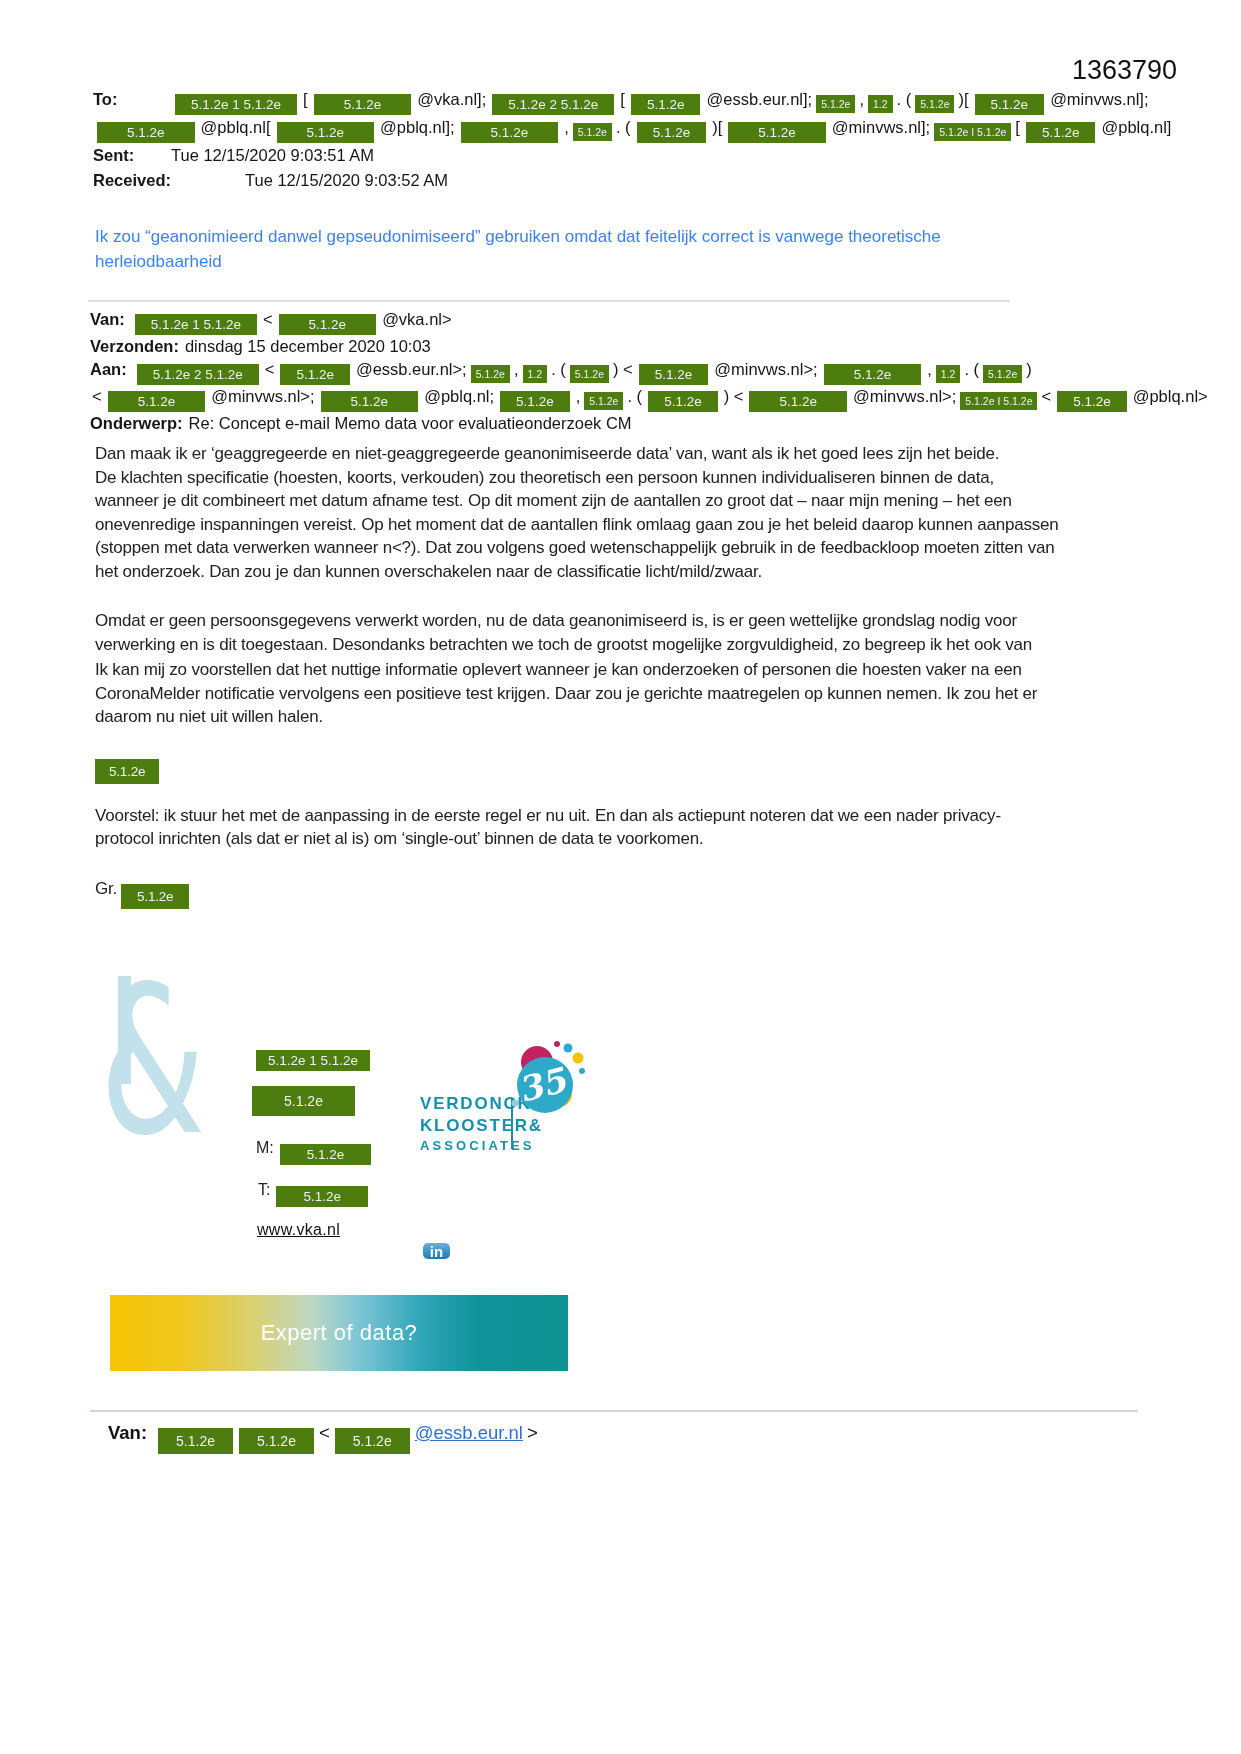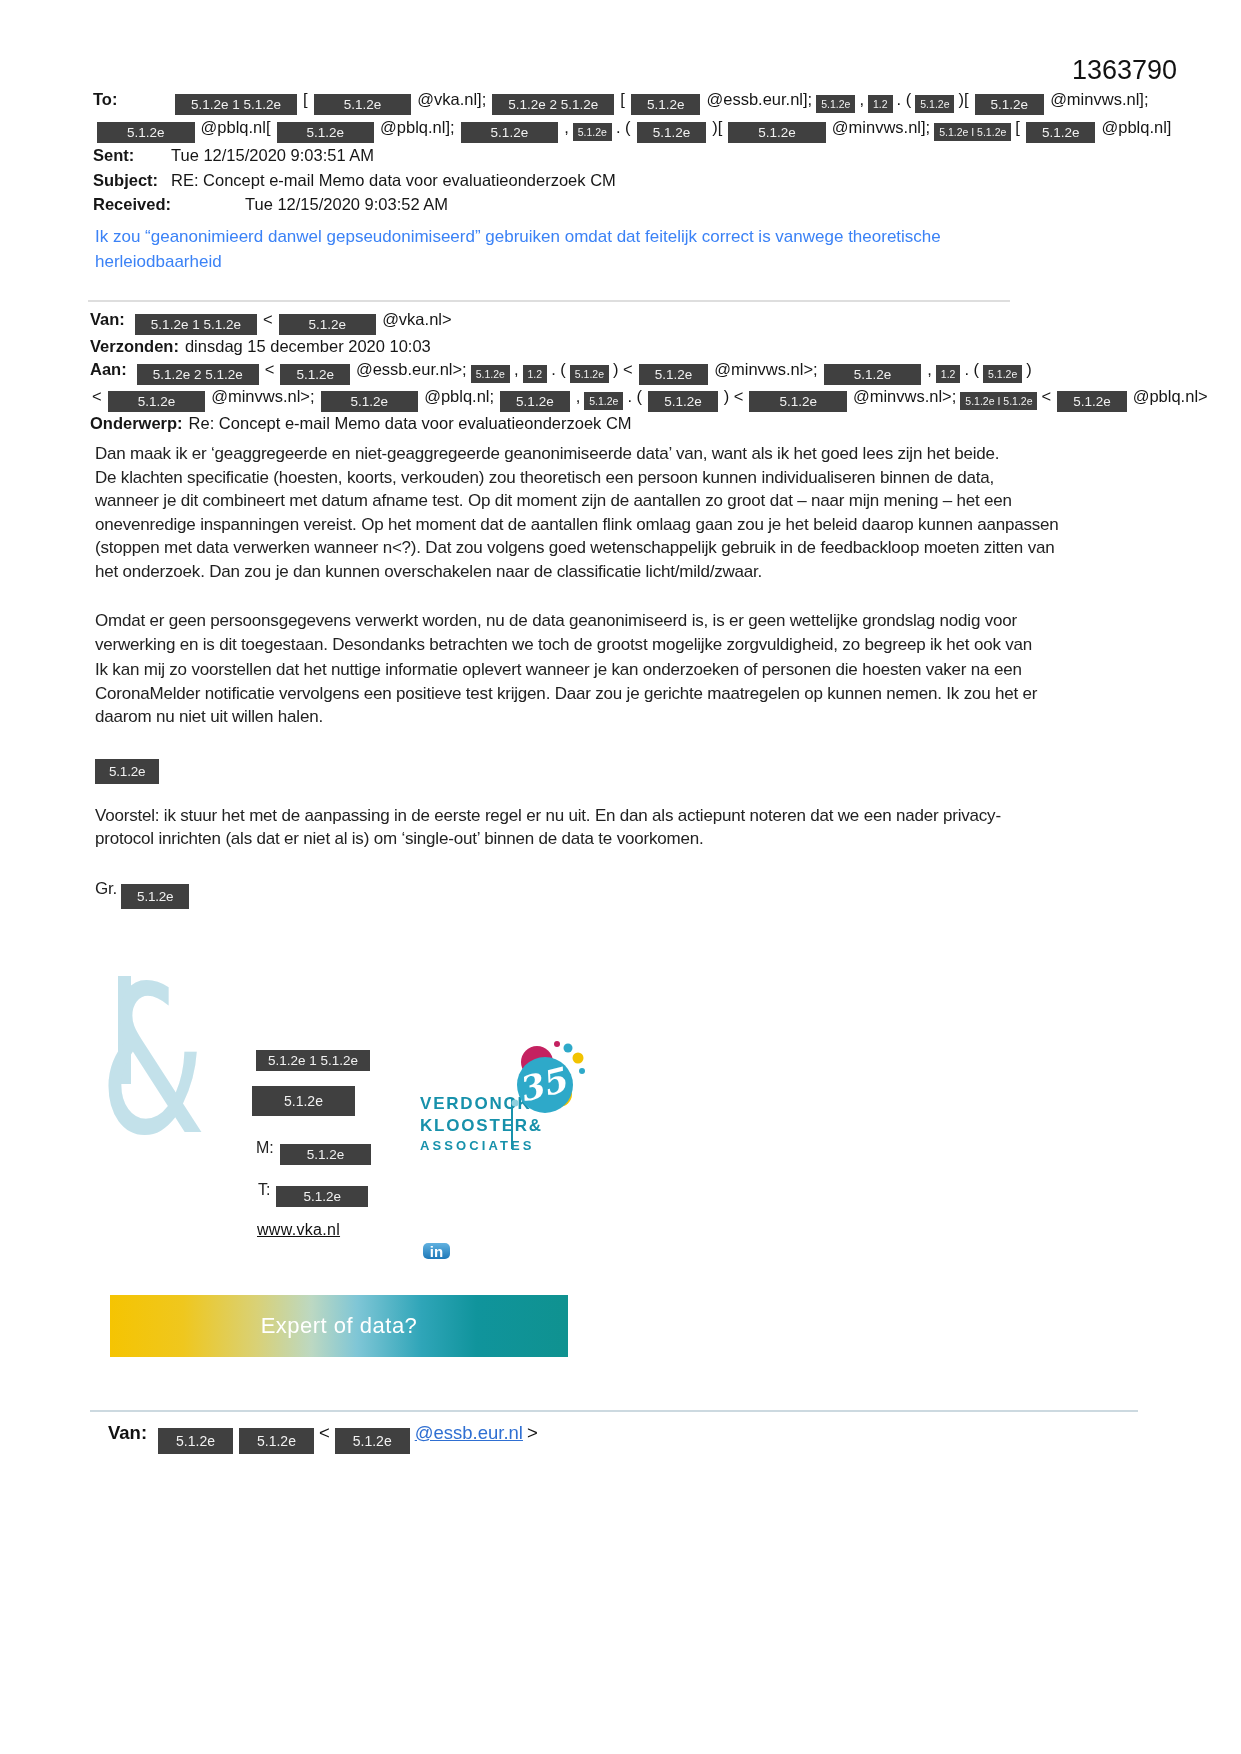--- a/index.html
+++ b/index.html
@@ -4,21 +4,21 @@
 <style>
   html,body{margin:0;padding:0;}
   body{
     width:1241px;height:1754px;position:relative;background:#ffffff;
     font-family:"Liberation Sans",sans-serif;color:#1e1e1e;overflow:hidden;
   }
   .doc-number{position:absolute;left:1072px;top:55px;font-size:27px;color:#111;}
 
   
   .redact{
-    display:inline-block;background:#404040;color:#f1f1f1;
+    display:inline-block;background:#4d7c0f;color:#f1f1f1;
     font-size:13.5px;line-height:13px;padding:4px 16px;margin:0 4px;
     vertical-align:-4px;text-align:left;white-space:nowrap;
   }
   .redact.wide{padding:4px 30px;}
   .redact.sm{font-size:10.5px;line-height:10px;padding:4px 5px;margin:0 2px;vertical-align:-3px;}
   .redact.lg{font-size:14px;line-height:14px;padding:8px 32px;}
   .tok{margin:0 2px;}
 
   
   .hdr1{position:absolute;left:93px;top:87px;width:1130px;font-size:16.5px;line-height:24.5px;color:#161616;}
@@ -65,21 +65,21 @@
   .li-icon{position:absolute;left:423px;top:1243px;width:27px;height:16px;border-radius:5px;
     background:linear-gradient(180deg,#62b2e0 0%,#1d78b8 100%);color:#fff;font-weight:bold;font-size:15px;
     display:flex;align-items:center;justify-content:center;cursor:pointer;}
   .logo-text{position:absolute;left:420px;top:1093px;color:#1791ab;font-weight:bold;}
   .logo-l1,.logo-l2{font-size:17px;letter-spacing:1.8px;line-height:21.5px;}
   .logo-l3{font-size:13px;letter-spacing:3.1px;line-height:20px;}
   .logo-bar{position:absolute;left:511px;top:1098px;width:2px;height:51px;background:#1791ab;}
   .logo-badge{position:absolute;left:502px;top:1037px;}
 
   
-  .banner{position:absolute;left:110px;top:1295px;width:458px;height:62px;
+  .banner{position:absolute;left:110px;top:1295px;width:458px;height:76px;
     background:linear-gradient(90deg,#f5c402 0%,#efc71e 16%,#d9d176 32%,#bcd8c2 44%,#7fc6d6 54%,#2fa5b8 68%,#10949c 80%,#0f9290 100%);
     display:flex;align-items:center;justify-content:center;}
   .banner-text{color:#ffffff;font-size:22px;letter-spacing:0.5px;}
 
   
   .rule2{position:absolute;left:90px;top:1410px;width:1048px;height:2px;background:#ccd9e0;}
   .footer-van{position:absolute;left:108px;top:1417px;font-size:18.5px;line-height:32px;color:#111;}
   .footer-van .hlabel{width:auto;margin-right:8px;}
   .footer-van .redact{font-size:14px;line-height:14px;padding:6px 18px;vertical-align:-7px;margin:0 3px;}
   .link{color:#2f6fd2;text-decoration:underline;cursor:pointer;}
@@ -88,23 +88,20 @@
 <body>
 
 <div class="doc-number">1363790</div>
 
 <div class="hdr1">
   <div class="hrow">
     <span class="hlabel w78">To:</span><span class="toks"><span class="redact">5.1.2e 1 5.1.2e</span><span class="tok">[</span><span class="redact wide">5.1.2e</span><span class="tok">@vka.nl];</span><span class="redact">5.1.2e 2 5.1.2e</span><span class="tok">[</span><span class="redact">5.1.2e</span><span class="tok">@essb.eur.nl];</span><span class="redact sm">5.1.2e</span><span class="tok">,</span><span class="redact sm">1.2</span><span class="tok">. (</span><span class="redact sm">5.1.2e</span><span class="tok">)[</span><span class="redact">5.1.2e</span><span class="tok">@minvws.nl];</span><br><span class="redact wide">5.1.2e</span><span class="tok">@pblq.nl[</span><span class="redact wide">5.1.2e</span><span class="tok">@pblq.nl];</span><span class="redact wide">5.1.2e</span><span class="tok">,</span><span class="redact sm">5.1.2e</span><span class="tok">. (</span><span class="redact">5.1.2e</span><span class="tok">)[</span><span class="redact wide">5.1.2e</span><span class="tok">@minvws.nl];</span><span class="redact sm">5.1.2e I 5.1.2e</span><span class="tok">[</span><span class="redact">5.1.2e</span><span class="tok">@pblq.nl]</span></span>
   </div>
   <div class="hrow">
     <span class="hlabel w78">Sent:</span><span>Tue 12/15/2020 9:03:51 AM</span>
-  </div>
-  <div class="hrow">
-    <span class="hlabel w78">Subject:</span><span>RE: Concept e-mail Memo data voor evaluatieonderzoek CM</span>
   </div>
   <div class="hrow">
     <span class="hlabel w152">Received:</span><span>Tue 12/15/2020 9:03:52 AM</span>
   </div>
 </div>
 
 <div class="note preline">Ik zou “geanonimieerd danwel gepseudonimiseerd” gebruiken omdat dat feitelijk correct is vanwege theoretische
 herleiodbaarheid</div>
 
 <div class="rule rule1"></div>

